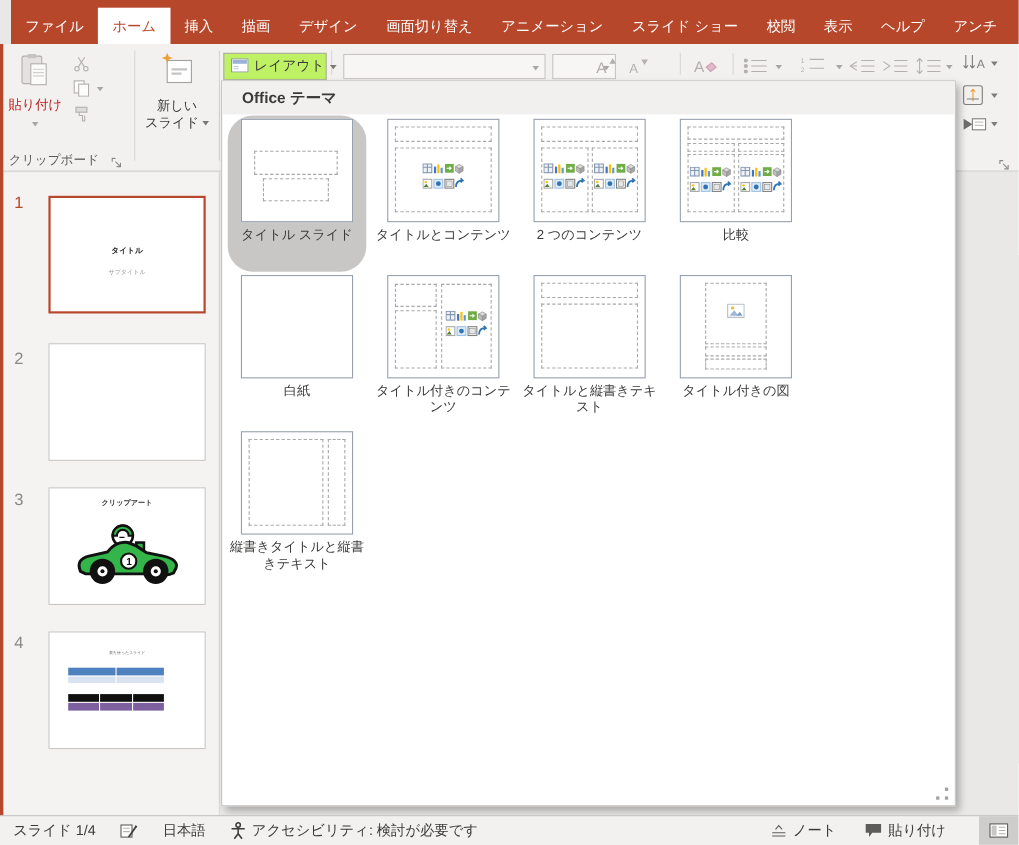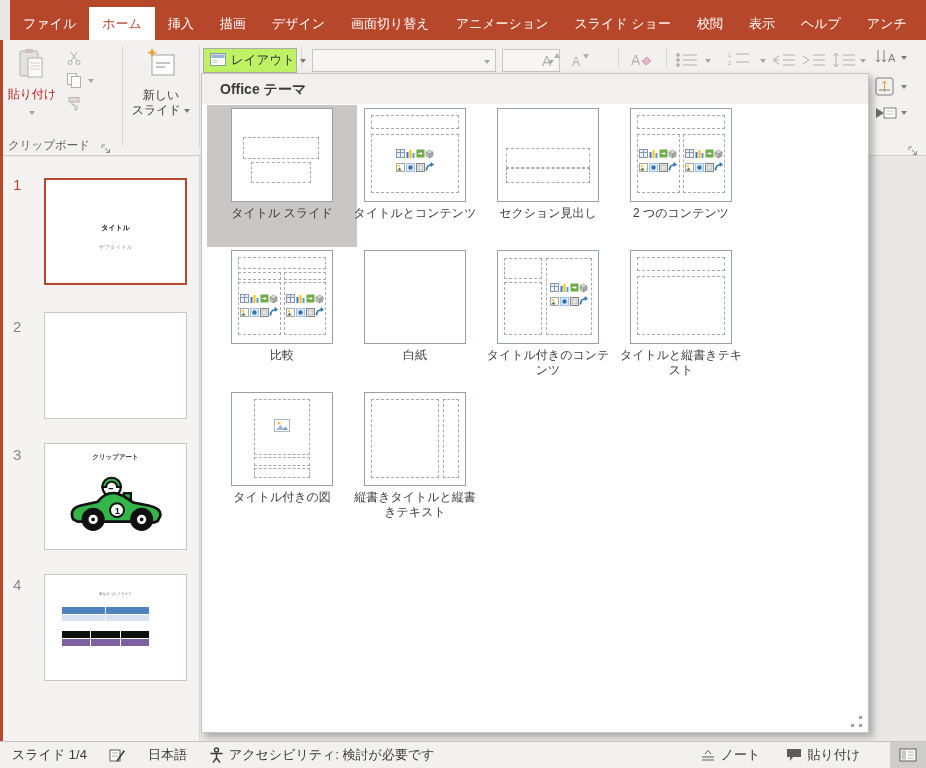--- a/index.html
+++ b/index.html
@@ -57,22 +57,22 @@
   
   .main { position:absolute; left:200px; top:157px; width:726px; height:584px; background:#e9e8e7; }
 
   
   .dropdown { position:absolute; left:201px; top:73px; width:668px; height:660px;
     background:#fff; border:1px solid #c6c4c2; box-shadow:4px 4px 7px rgba(0,0,0,.28); }
   .dd-header { height:30px; background:#f1f0ef; font-size:14px; font-weight:bold;
     color:#3b3a39; line-height:30px; padding-left:18px; }
   .gallery { position:absolute; left:3px; top:31px; display:grid;
     grid-template-columns:repeat(4,133px); grid-auto-rows:142px; }
-  .gitem { width:150px; margin-left:2px; padding-top:3px; display:flex;
-    flex-direction:column; align-items:center; cursor:default; }
+  .gitem { width:126px; margin-left:2px; padding-top:3px; display:flex;
+    flex-direction:column; align-items:center; cursor:default;border-radius:23px; }
   .gitem.selected { background:#c8c7c6; }
   .gthumb { width:102px; height:94px; background:#fff; border:1px solid #97a1ad; position:relative; }
   .glabel { margin-top:4px; font-size:12px; line-height:15px; color:#3b3a39;
     text-align:center; max-width:124px; }
   .ph { position:absolute; border:1px dashed #a9a9a9; background:#fff; }
   .cluster-wrap { position:absolute; left:50%; top:50%; transform:translate(-50%,-50%); }
   .grip { position:absolute; right:6px; bottom:5px; width:11px; height:11px; cursor:nwse-resize; }
   .grip i { position:absolute; width:3px; height:3px; background:#a3a1a0; }
   .grip i:nth-child(1){ right:0; top:0; } .grip i:nth-child(2){ left:0; bottom:0; }
   .grip i:nth-child(3){ right:0; bottom:0; }
@@ -397,27 +397,20 @@
                   <circle cx="14.5" cy="18.5" r="2.2" fill="#2E74B5"></circle>
                   <rect x="20.5" y="14.5" width="8" height="8" fill="#fff" stroke="#808080"></rect>
                   <rect x="22" y="16" width="5" height="5" fill="#e7e6e6" stroke="#808080" stroke-width=".5"></rect>
                   <path d="M30.5 21.5 q0 -6 6 -6 l-1.8 -1.8 m1.8 1.8 l-1.8 1.8" stroke="#2E74B5" stroke-width="1.6" fill="none"></path>
                 </svg></span>
           </div>
         </div>
         <div class="glabel">タイトルとコンテンツ</div>
       </div>
 
-      <div class="gitem">
-        <div class="gthumb">
-          <div class="ph" style="left:8%;top:42%;width:84%;height:22%;"></div>
-          <div class="ph" style="left:8%;top:64%;width:84%;height:16%;"></div>
-        </div>
-        <div class="glabel">セクション見出し</div>
-      </div>
 
       <div class="gitem">
         <div class="gthumb">
           <div class="ph" style="left:6%;top:7%;width:88%;height:15%;"></div>
           <div class="ph" style="left:6%;top:27%;width:42.5%;height:64%;">
             <span class="cluster-wrap"><svg width="38" height="24" viewBox="0 0 38 24">
                   <rect x="0.5" y="0.5" width="8" height="8" fill="#eef2f7" stroke="#8496B0"></rect>
                   <line x1="0.5" y1="3.5" x2="8.5" y2="3.5" stroke="#8496B0"></line>
                   <line x1="4.5" y1="0.5" x2="4.5" y2="8.5" stroke="#8496B0"></line>
                   <rect x="10.5" y="3" width="2" height="6" fill="#4472C4"></rect>

